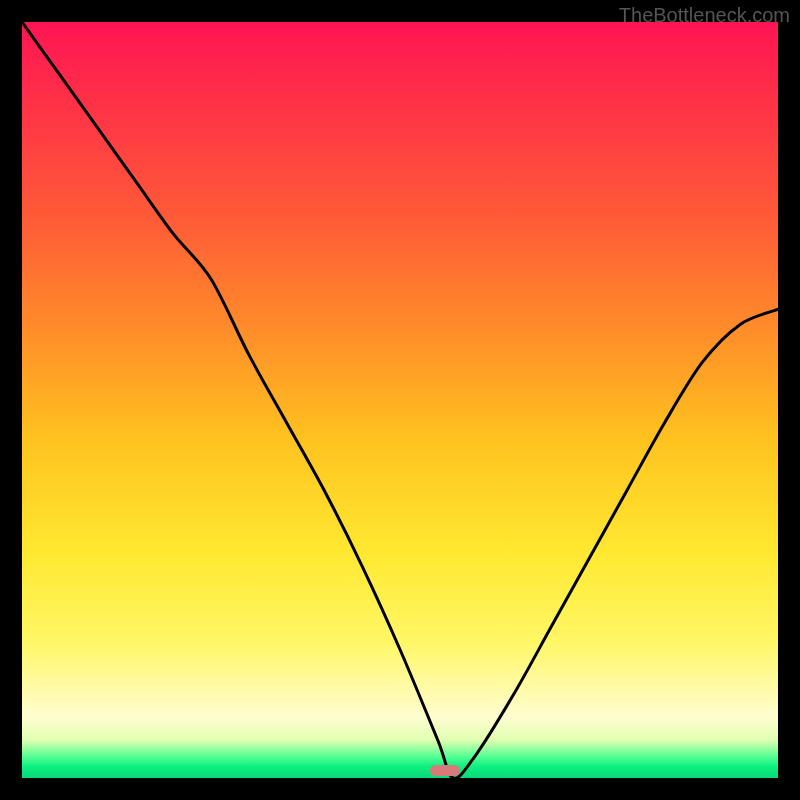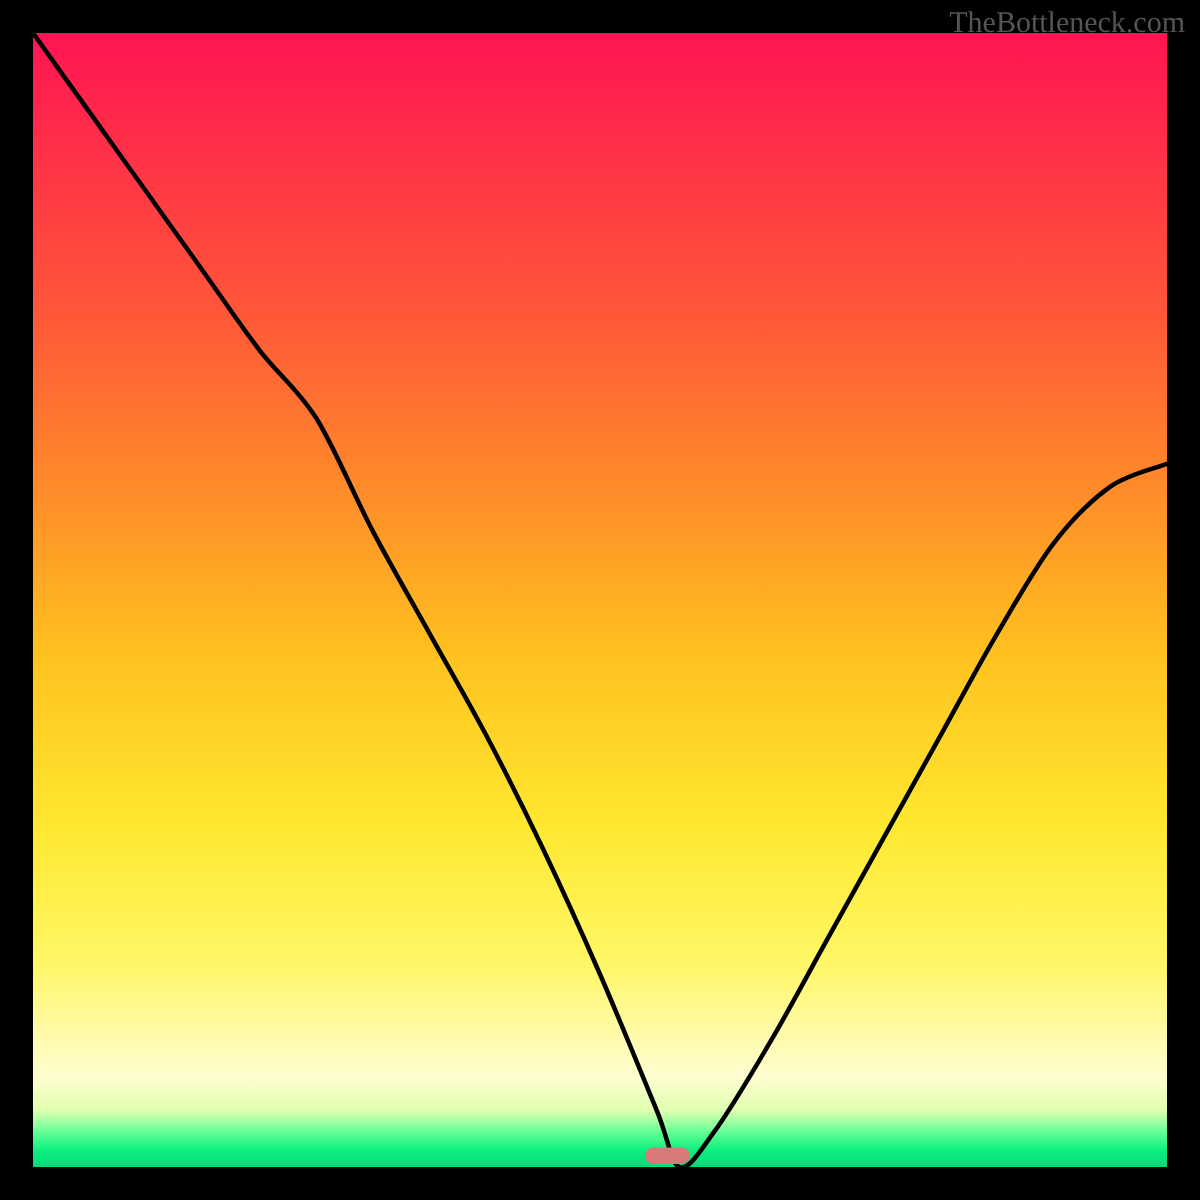--- a/index.html
+++ b/index.html
@@ -9,21 +9,20 @@
     height: 800px;
     background: #000;
     font-family: Arial, sans-serif;
     overflow: hidden;
   }
   .container {
     position: relative;
     width: 800px;
     height: 800px;
     background: #000;
-    font-family: Liberation Serif, serif;
   }
   .watermark {
     position: absolute;
     top: 4px;
     right: 10px;
     color: #555;
     font-size: 20px;
     font-weight: 500;
     z-index: 10;
   }

